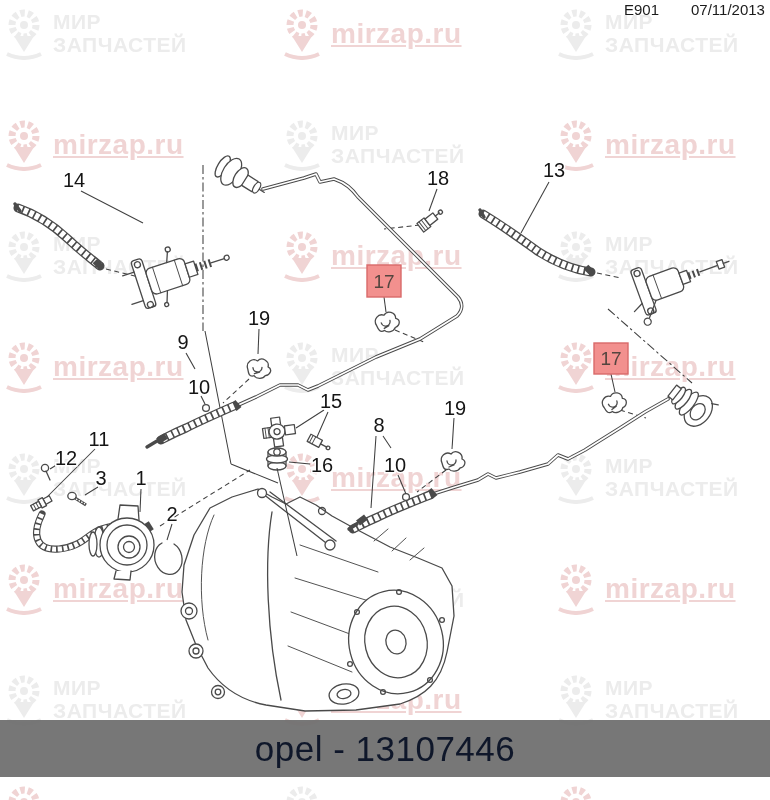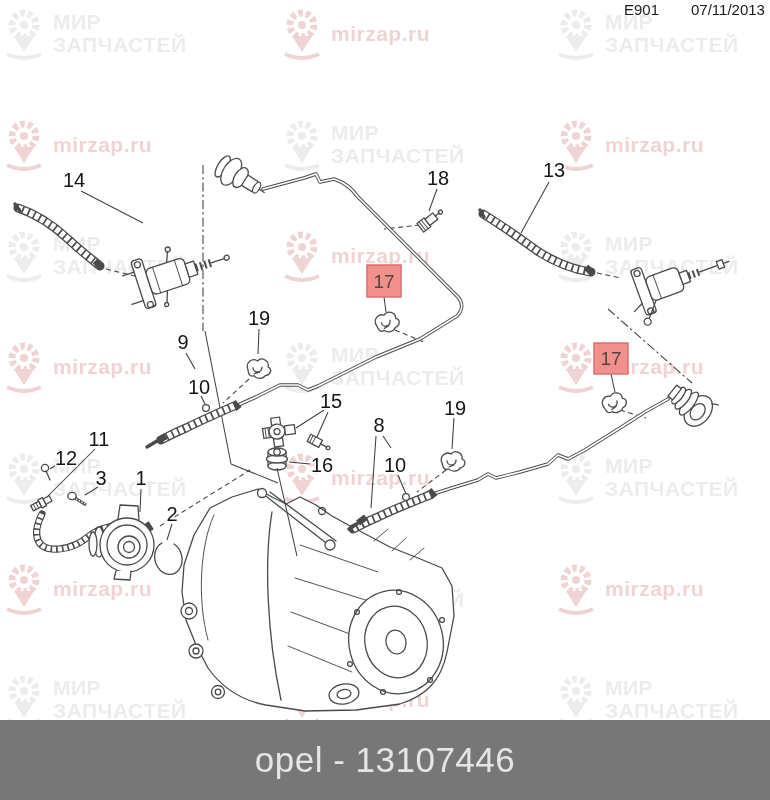--- a/index.html
+++ b/index.html
@@ -4,21 +4,21 @@
 <style>
   html,body{margin:0;padding:0;background:#fff;}
   #stage{position:relative;width:770px;height:800px;background:#fff;overflow:hidden;
          font-family:"Liberation Sans",sans-serif;}
   
   #wm-layer{position:absolute;inset:0;z-index:1;}
   .wm-tile{position:absolute;display:flex;align-items:center;gap:9px;user-select:none;}
   .wm-brand{color:#ececec;}
   .wm-site{color:#f0d4d4;}
   .wm-txt{font-weight:bold;font-size:21px;line-height:1.08;letter-spacing:.5px;white-space:nowrap;}
-  .wm-site .wm-txt{font-size:21px;}
+  .wm-site .wm-txt{font-size:28px;text-decoration:underline;}
   
   .hdr{position:absolute;top:1px;z-index:3;font-size:15px;color:#1b1b1b;}
   #hdr-code{left:624px;}
   #hdr-date{left:691px;}
   
   #diagram{position:absolute;left:0;top:0;z-index:2;}
   .ln{stroke:#4a4a4a;fill:none;stroke-width:1.3;stroke-linejoin:round;stroke-linecap:round;}
   .thin{stroke-width:.95;}
   .fw{fill:#fff;}
   .pipeO{stroke:#4a4a4a;fill:none;stroke-width:3.6;stroke-linejoin:round;stroke-linecap:round;}
@@ -30,23 +30,23 @@
   .ldr{stroke:#3f3f3f;stroke-width:1.05;fill:none;}
   .dsh{stroke:#3f3f3f;stroke-width:1.05;fill:none;stroke-dasharray:5 3.5;}
   .dshdot{stroke:#3f3f3f;stroke-width:1.05;fill:none;stroke-dasharray:9 3 2.5 3;}
   .lbl{font-family:"Liberation Sans",sans-serif;font-size:20px;fill:#151515;text-anchor:middle;
        paint-order:stroke;stroke:#ffffff;stroke-width:3px;}
   .hlbox{stroke:#d96a6a;stroke-width:1.4;}
   .hltxt{font-family:"Liberation Sans",sans-serif;font-size:19px;fill:#54453f;text-anchor:middle;}
   .ferr{stroke:#4a4a4a;stroke-width:6.5;stroke-linecap:butt;fill:none;}
   .ferr2{stroke:#4a4a4a;stroke-width:3.4;stroke-linecap:round;fill:none;}
   
-  #footer-bar{position:absolute;left:0;top:720px;width:770px;height:80px;z-index:4;
+  #footer-bar{position:absolute;left:0;top:720px;width:770px;height:57px;z-index:4;
     background:rgba(112,112,112,.95);display:flex;align-items:center;justify-content:center;
-    gap:46px;color:#e5e5e5;font-size:35px;letter-spacing:.5px;}
+    gap:46px;color:#0f172a;font-size:35px;letter-spacing:.5px;}
 </style>
 </head>
 <body>
 
 <div id="stage">
 
   <div id="wm-layer">
       <div class="wm-tile wm-brand" style="left: 4px; top: 8px; color: rgb(236, 236, 236);">
         <svg width="40" height="52" viewBox="0 0 40 52">
           <circle cx="20" cy="17" r="12" fill="none" stroke="currentColor" stroke-width="7" stroke-dasharray="4.5 3"></circle>

